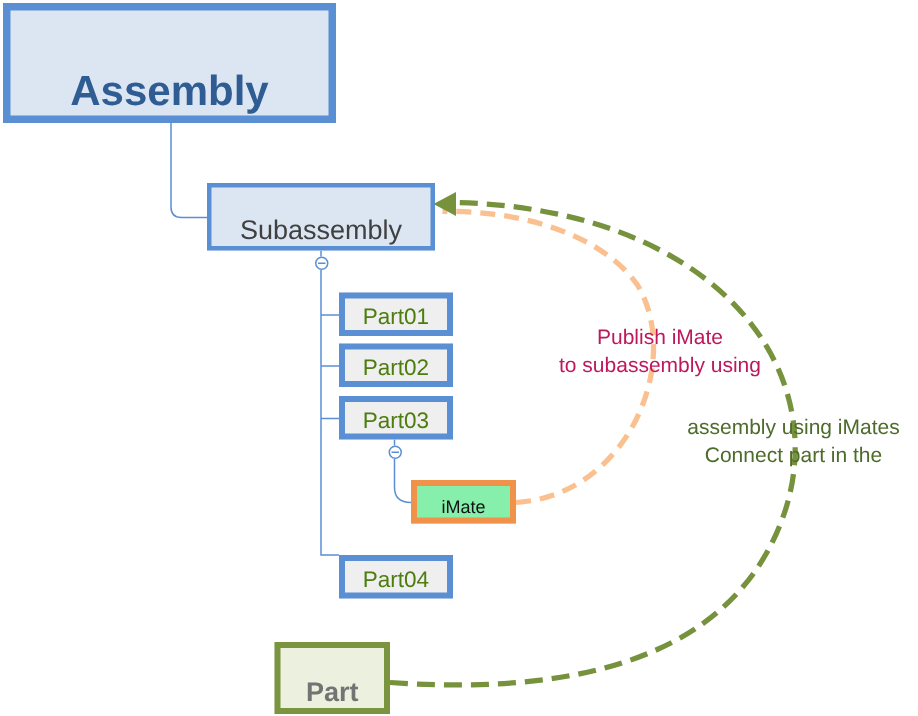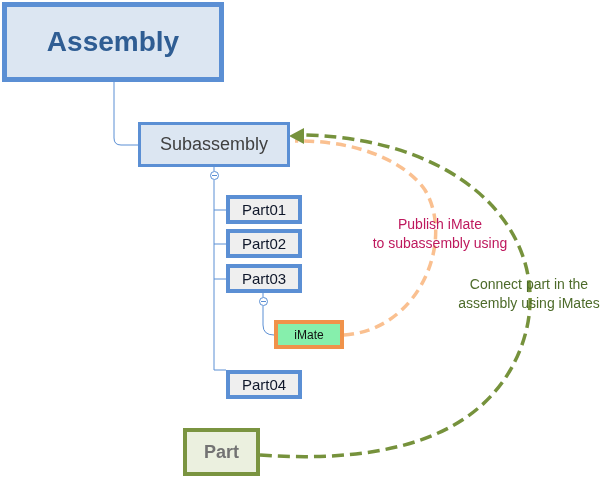--- a/index.html
+++ b/index.html
@@ -1,28 +1,28 @@
 <!DOCTYPE html>
 <html><head>
 <meta charset="utf-8">
 <style>
   html, body { margin:0; padding:0; background:#ffffff; }
   body { width:612px; height:477px; position:relative; overflow:hidden;
          font-family:"Liberation Sans", sans-serif; }
   svg.lines { position:absolute; left:0; top:0; width:612px; height:477px; }
   .node { position:absolute; box-sizing:border-box; display:flex;
-          align-items:center; justify-content:center; }
+          align-items:flex-end; justify-content:center; }
   #assembly { left:2px; top:2px; width:222px; height:80px;
               background:#dce6f2; border:5px solid #5b8fd4;
               color:#2f5d93; font-weight:bold; font-size:28px; }
   #subassembly { left:138px; top:122px; width:152px; height:45px;
                  background:#dce6f2; border:3px solid #5b8fd4;
                  color:#404040; font-size:18px; }
   .part { width:76px; height:29px; background:#efefef;
-          border:4px solid #5b8fd4; color:#0f172a; font-size:15px; }
+          border:4px solid #5b8fd4; color:#4d7c0f; font-size:15px; }
   #part01 { left:226px; top:195px; }
   #part02 { left:226px; top:229px; }
   #part03 { left:226px; top:264px; }
   #part04 { left:226px; top:370px; }
   #imate { left:274px; top:320px; width:70px; height:29px;
            background:#86efac; border:4px solid #f0924a; color:#111; font-size:12px; }
   #part-node { left:183px; top:428px; width:77px; height:48px;
                background:#ebf0df; border:4px solid #7a9440;
                color:#737373; font-weight:bold; font-size:18px; }
   .label { position:absolute; text-align:center; font-size:14px; line-height:19px; }
@@ -79,15 +79,15 @@
 </div>
 <div class="node" id="part-node">
   <span>Part</span>
 </div>
 
 <div class="label" id="publish-label">
   <div>Publish iMate</div>
   <div>to subassembly using</div>
 </div>
 <div class="label" id="connect-label">
+  <div>assembly using iMates</div>
   <div>Connect part in the</div>
-  <div>assembly using iMates</div>
 </div>
 
 </body></html>

